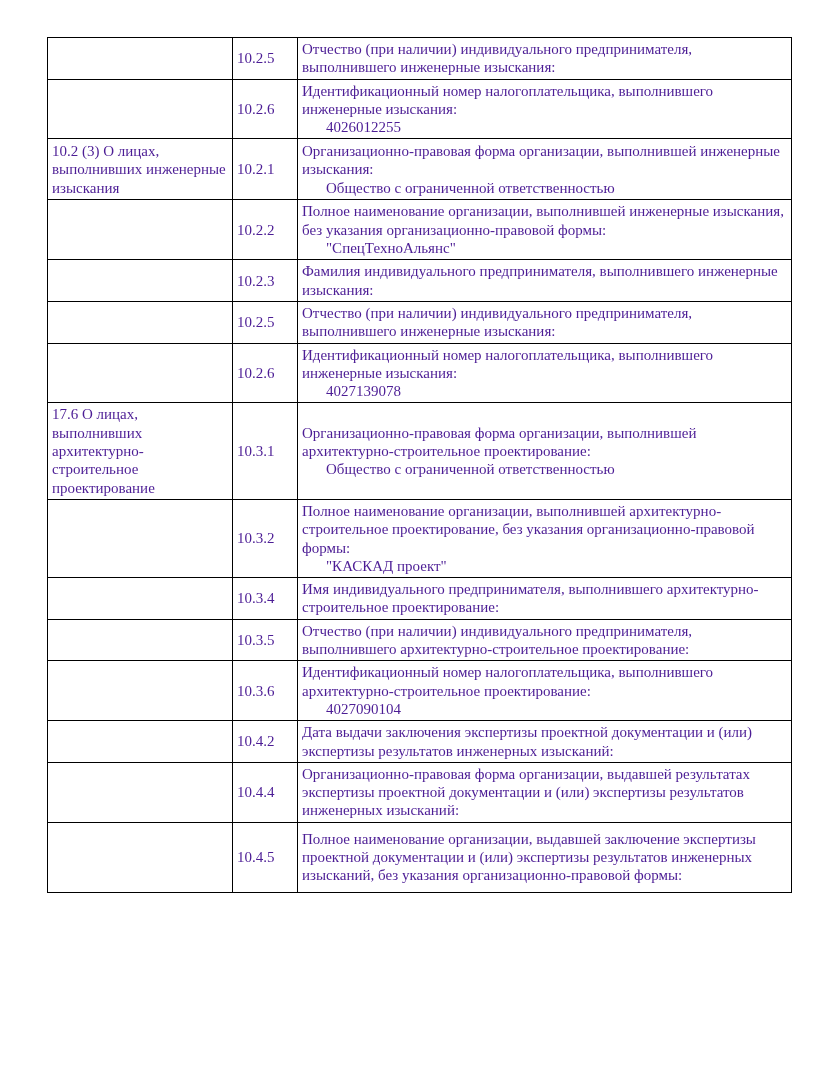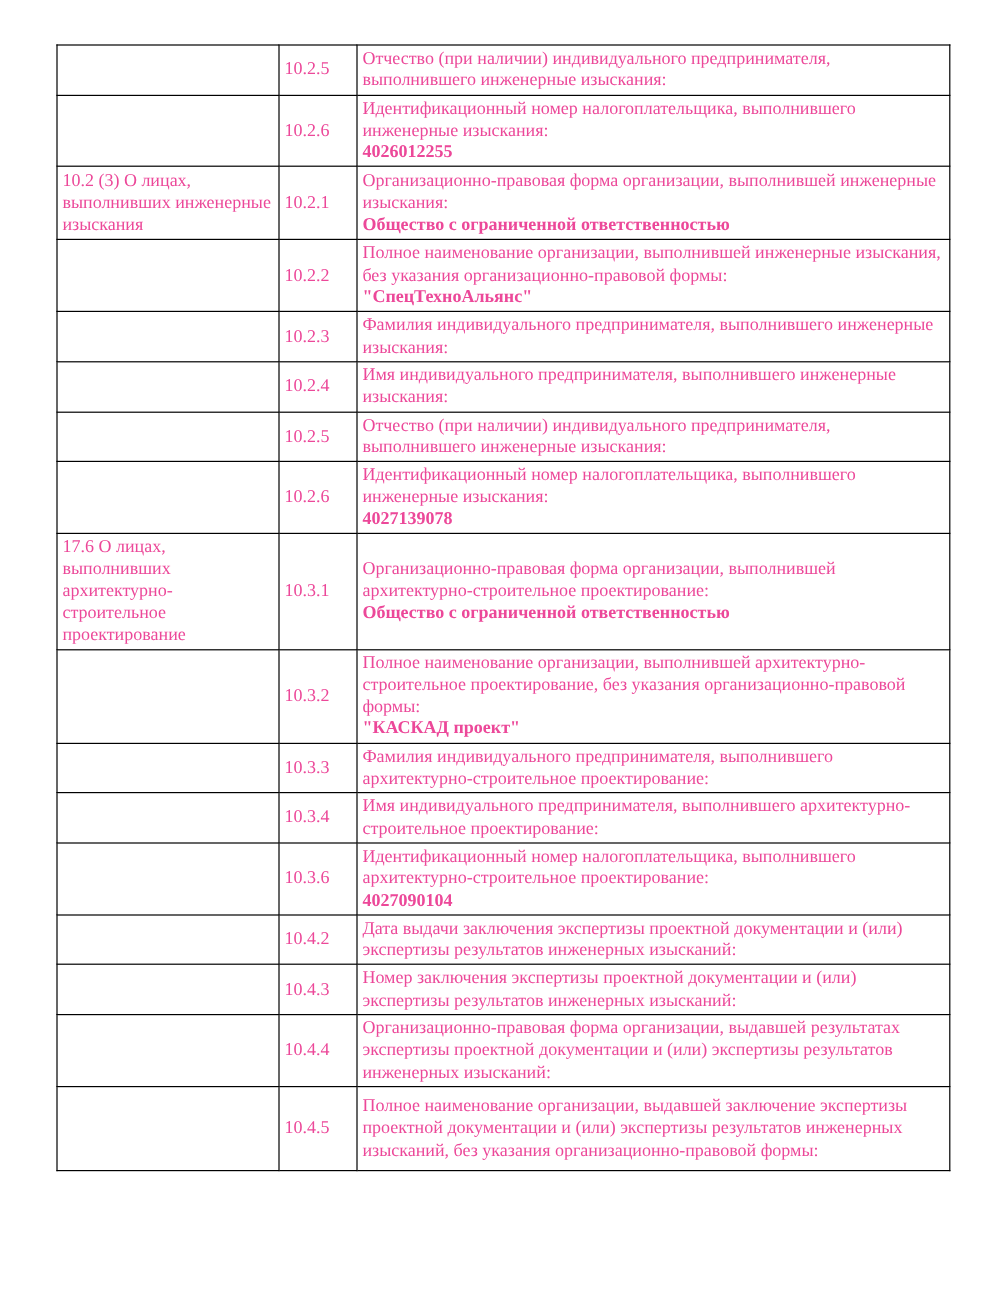--- a/index.html
+++ b/index.html
@@ -2,21 +2,21 @@
 <html><head>
 <meta charset="utf-8">
 <style>
   html, body { margin: 0; padding: 0; background: #ffffff; }
   .page {
     width: 835px;
     height: 1080px;
     position: relative;
     background: #ffffff;
     font-family: "Liberation Serif", serif;
-    color: #ec4899;
+    color: #4c1d95;
     overflow: hidden;
   }
   table.doc {
     border-collapse: collapse;
     position: absolute;
     left: 47px;
     top: 37px;
     width: 744px;
     table-layout: fixed;
   }
@@ -27,21 +27,21 @@
     line-height: 1.22;
     vertical-align: middle;
     word-wrap: break-word;
   }
   td.c-section {
     vertical-align: top;
     padding-top: 3px;
   }
   td.c-code { }
   td.c-desc { }
-  .val { font-weight: bold; }
+  .val { font-weight: normal; margin-left: 24px; }
   .val:empty { display: none; }
 </style>
 </head>
 <body>
 
 <div class="page">
   <table class="doc">
     <colgroup>
       <col style="width:185px">
       <col style="width:65px">
@@ -97,30 +97,20 @@
         <td class="c-section">
             <div></div>
           </td>
         <td class="c-code"><span>10.2.3</span></td>
         <td class="c-desc">
           <div>Фамилия индивидуального предпринимателя, выполнившего инженерные изыскания:</div>
 
         </td>
       </tr>
 
-      <tr style="height:39px">
-        <td class="c-section">
-            <div></div>
-          </td>
-        <td class="c-code"><span>10.2.4</span></td>
-        <td class="c-desc">
-          <div>Имя индивидуального предпринимателя, выполнившего инженерные изыскания:</div>
-
-        </td>
-      </tr>
 
       <tr style="height:39px">
         <td class="c-section">
             <div></div>
           </td>
         <td class="c-code"><span>10.2.5</span></td>
         <td class="c-desc">
           <div>Отчество (при наличии) индивидуального предпринимателя, выполнившего инженерные изыскания:</div>
 
         </td>
@@ -152,42 +142,42 @@
         <td class="c-section">
             <div></div>
           </td>
         <td class="c-code"><span>10.3.2</span></td>
         <td class="c-desc">
           <div>Полное наименование организации, выполнившей архитектурно-строительное проектирование, без указания организационно-правовой формы:</div>
           <div class="val">"КАСКАД проект"</div>
         </td>
       </tr>
 
+
+      <tr style="height:38px">
+        <td class="c-section">
+            <div></div>
+          </td>
+        <td class="c-code"><span>10.3.4</span></td>
+        <td class="c-desc">
+          <div>Имя индивидуального предпринимателя, выполнившего архитектурно-строительное проектирование:</div>
+
+        </td>
+      </tr>
+
       <tr style="height:40px">
         <td class="c-section">
             <div></div>
           </td>
-        <td class="c-code"><span>10.3.3</span></td>
-        <td class="c-desc">
-          <div>Фамилия индивидуального предпринимателя, выполнившего архитектурно-строительное проектирование:</div>
-
-        </td>
-      </tr>
-
-      <tr style="height:38px">
-        <td class="c-section">
-            <div></div>
-          </td>
-        <td class="c-code"><span>10.3.4</span></td>
-        <td class="c-desc">
-          <div>Имя индивидуального предпринимателя, выполнившего архитектурно-строительное проектирование:</div>
-
-        </td>
-      </tr>
-
+        <td class="c-code"><span>10.3.5</span></td>
+        <td class="c-desc">
+          <div>Отчество (при наличии) индивидуального предпринимателя, выполнившего архитектурно-строительное проектирование:</div>
+
+        </td>
+      </tr>
 
       <tr style="height:54px">
         <td class="c-section">
             <div></div>
           </td>
         <td class="c-code"><span>10.3.6</span></td>
         <td class="c-desc">
           <div>Идентификационный номер налогоплательщика, выполнившего архитектурно-строительное проектирование:</div>
           <div class="val">4027090104</div>
         </td>
@@ -198,30 +188,20 @@
         <td class="c-section">
             <div></div>
           </td>
         <td class="c-code"><span>10.4.2</span></td>
         <td class="c-desc">
           <div>Дата выдачи заключения экспертизы проектной документации и (или) экспертизы результатов инженерных изысканий:</div>
 
         </td>
       </tr>
 
-      <tr style="height:39px">
-        <td class="c-section">
-            <div></div>
-          </td>
-        <td class="c-code"><span>10.4.3</span></td>
-        <td class="c-desc">
-          <div>Номер заключения экспертизы проектной документации и (или) экспертизы результатов инженерных изысканий:</div>
-
-        </td>
-      </tr>
 
       <tr style="height:58px">
         <td class="c-section">
             <div></div>
           </td>
         <td class="c-code"><span>10.4.4</span></td>
         <td class="c-desc">
           <div>Организационно-правовая форма организации, выдавшей результатах экспертизы проектной документации и (или) экспертизы результатов инженерных изысканий:</div>
 
         </td>

